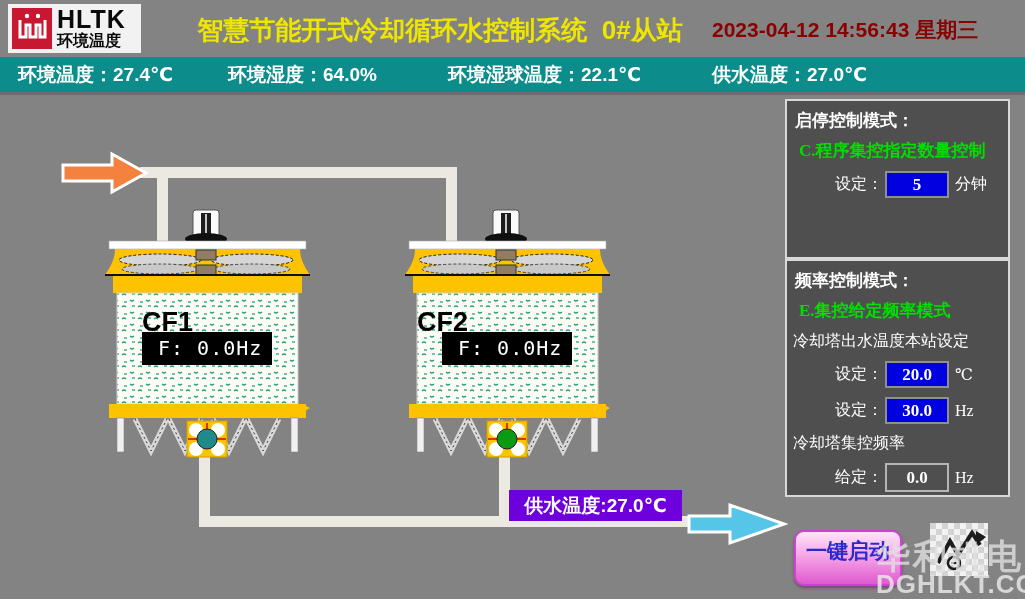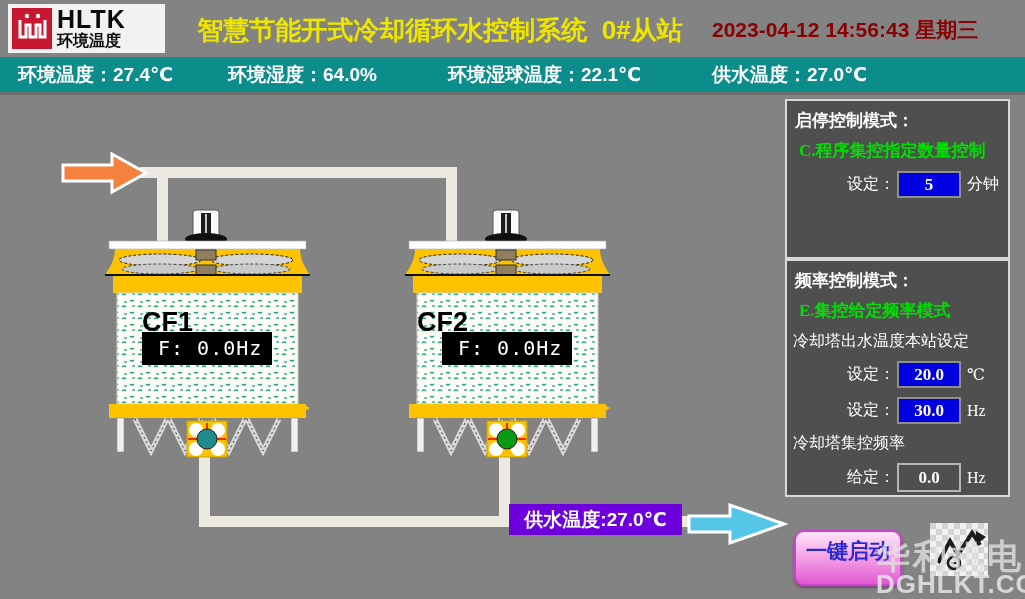--- a/index.html
+++ b/index.html
@@ -1,21 +1,21 @@
 <!DOCTYPE html>
 <html><head>
 <meta charset="utf-8">
 <style>
   html,body{margin:0;padding:0;}
   body{width:1025px;height:599px;position:relative;overflow:hidden;
        background:#838383;font-family:"Liberation Sans","DejaVu Sans",sans-serif;}
 
   
   .header{position:absolute;left:0;top:0;width:1025px;height:57px;background:#838383;}
-  .logo-box{position:absolute;left:8px;top:4px;width:157px;height:49px;background:#f2f2f2;
+  .logo-box{position:absolute;left:8px;top:4px;width:133px;height:49px;background:#f2f2f2;
             display:flex;align-items:center;}
   .logo-red{width:40px;height:41px;margin-left:4px;background:#c81730;flex:0 0 auto;}
   .logo-text{margin-left:5px;display:flex;flex-direction:column;justify-content:center;}
   .logo-abbr{font-size:25px;font-weight:bold;color:#0a0a0a;line-height:1.0;letter-spacing:1px;}
   .logo-name{font-size:16px;font-weight:bold;color:#0a0a0a;line-height:1.15;}
   .app-title{position:absolute;left:160px;top:13px;width:560px;text-align:center;
              color:#eee600;font-size:26px;font-weight:bold;white-space:pre;}
   .datetime{position:absolute;left:712px;top:16px;color:#8b0000;font-size:21px;font-weight:bold;}
 
   
@@ -30,34 +30,34 @@
 
   
   .tower-svg{position:absolute;width:205px;height:250px;}
   .cf-label{position:absolute;font-size:27px;font-weight:bold;color:#000000;
             font-family:"Liberation Sans",sans-serif;margin-top:15px;}
   .freq-display{position:absolute;width:130px;height:33px;background:#000;color:#fff;
                 font-size:20px;line-height:33px;padding-left:16px;box-sizing:border-box;
                 font-family:"DejaVu Sans Mono",monospace;letter-spacing:1px;}
 
   
-  .supply-tag{position:absolute;left:509px;top:504px;width:173px;height:31px;line-height:31px;
+  .supply-tag{position:absolute;left:509px;top:490px;width:173px;height:31px;line-height:31px;
               text-align:center;color:#fff;font-size:19px;font-weight:bold;background:#6d00dd;}
 
   
   .panel-box{position:absolute;left:785px;width:225px;background:#4f4f4f;
              border:2px solid #d8d8d8;box-sizing:border-box;color:#fff;
              font-family:"Liberation Serif","DejaVu Serif",serif;}
   .panel-a{top:99px;height:160px;}
   .panel-b{top:259px;height:238px;}
   .panel-title{font-size:17px;font-weight:bold;margin:8px 0 0 8px;}
   .panel-mode{font-size:17px;font-weight:bold;margin:7px 0 0 12px;color:#00e000;cursor:pointer;}
   .panel-label{font-size:16px;margin:9px 0 0 6px;white-space:nowrap;}
   .inline-val{font-weight:bold;font-size:17px;margin-left:16px;}
-  .set-row{display:flex;align-items:center;margin:9px 0 0 0;padding-left:60px;}
+  .set-row{display:flex;align-items:center;margin:9px 0 0 0;padding-left:48px;}
   .set-row .lbl{font-size:16px;}
   .num-input{width:64px;height:27px;margin-left:2px;background:#0000e0;border:2px solid #8f8f8f;
              color:#fff;text-align:center;font-size:17px;font-weight:bold;line-height:23px;
              box-sizing:border-box;cursor:pointer;}
   .num-output{width:64px;height:29px;margin-left:2px;background:transparent;border:2px solid #b5b5b5;
               color:#fff;text-align:center;font-size:17px;font-weight:bold;line-height:25px;
               box-sizing:border-box;}
   .unit{font-size:16px;margin-left:6px;font-family:"Liberation Serif","DejaVu Serif",serif;}
 
   

